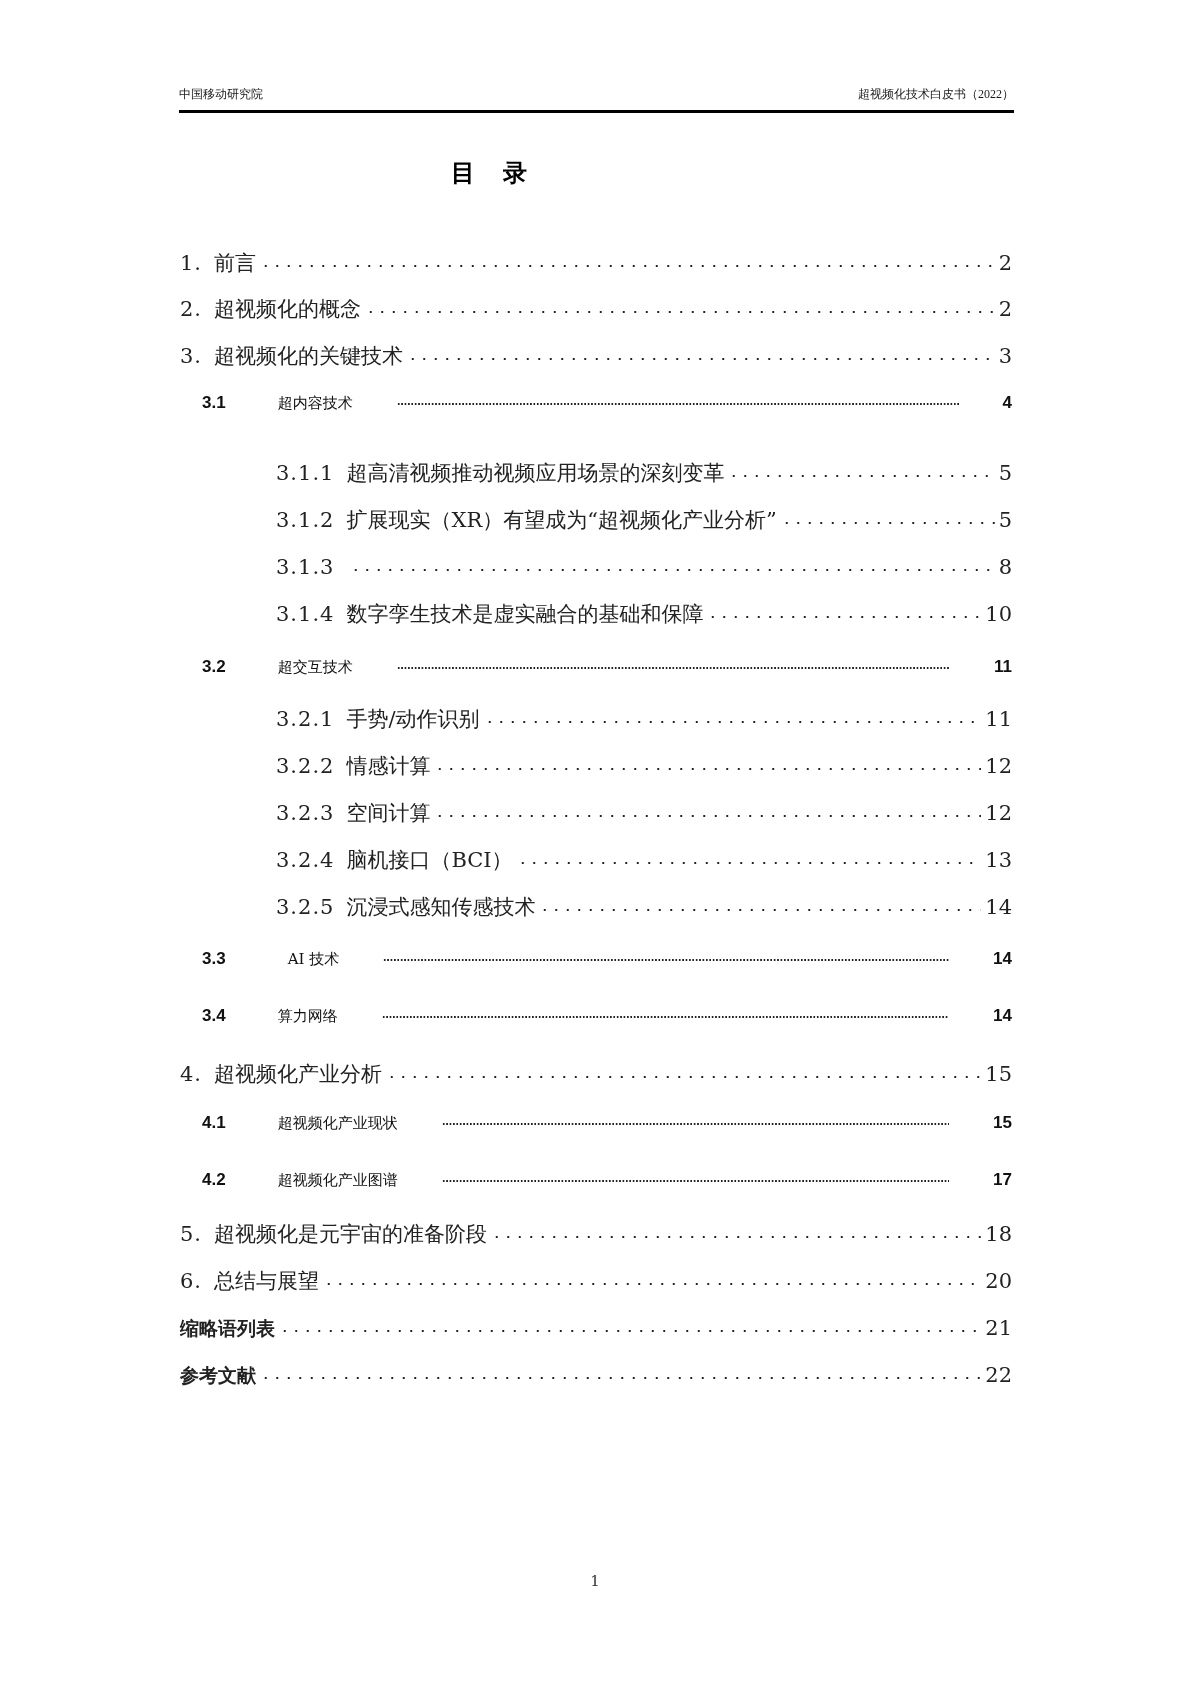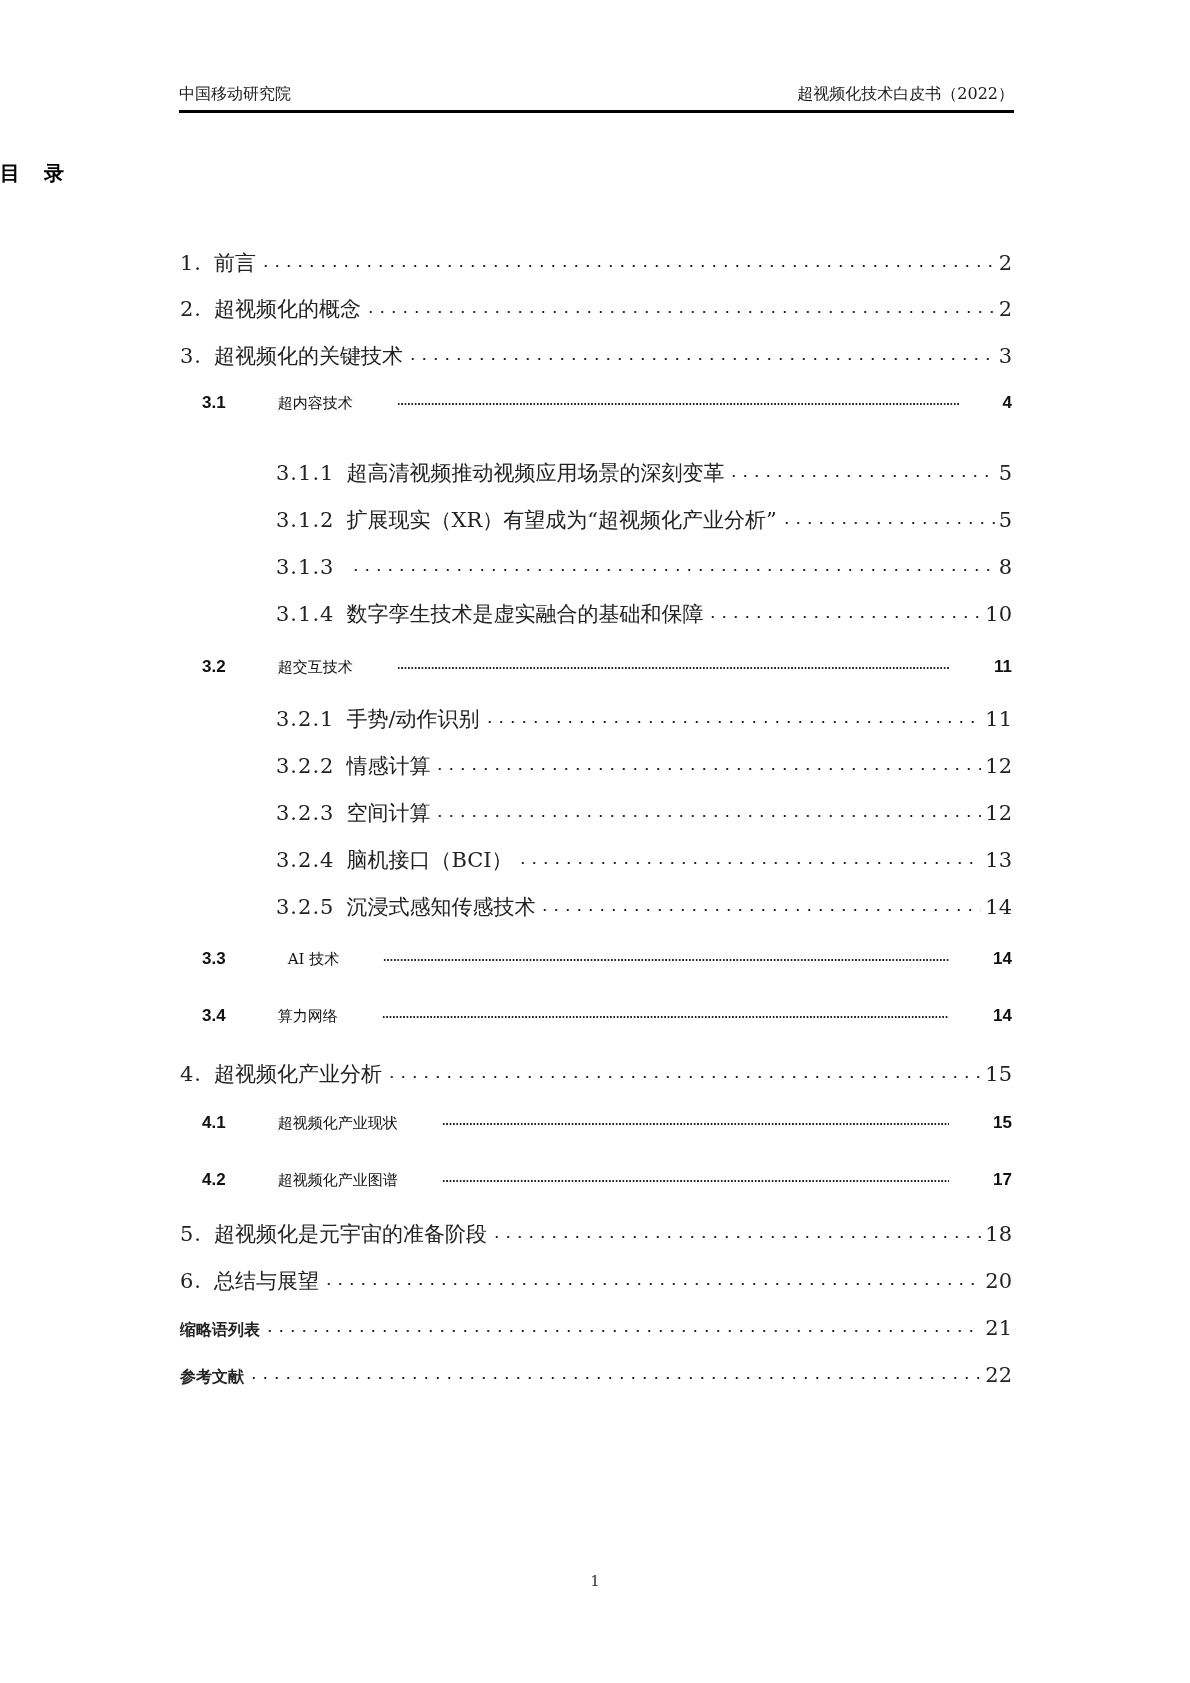--- a/index.html
+++ b/index.html
@@ -19,37 +19,37 @@
       position: absolute;
       left: 179px;
       top: 84px;
       width: 835px;
       height: 26px;
       border-bottom: 3px solid #000000;
     }
     .header-left, .header-right {
       position: absolute;
       top: 0;
-      font-size: 16px;
+      font-size: 12px;
       line-height: 20px;
       color: #1a1a1a;
       white-space: nowrap;
     }
     .header-left { left: 0; }
-    .header-right { right: 0; }
+    .header-right { right: 0; font-family: Liberation Serif, serif; }
 
     .title {
       position: absolute;
       left: 0;
       width: 980px;
       top: 156px;
-      text-align: left;
+      text-align: center;
       font-family: "DejaVu Sans", "Liberation Sans", sans-serif;
       font-weight: bold;
-      font-size: 20px;
+      font-size: 24px;
       letter-spacing: 2px;
       color: #000;
       line-height: 34px;
     }
 
     .toc {
       position: absolute;
       left: 0;
       top: 0;
       width: 1190px;
@@ -115,21 +115,21 @@
       background-size: 3.4px 4px;
       background-repeat: repeat-x;
       background-position: left 14px;
       height: 20px;
     }
 
     
     .lvl1.bold-sans .label {
       font-family: "DejaVu Sans", "Liberation Sans", sans-serif;
       font-weight: bold;
-      font-size: 16px;
+      font-size: 19px;
     }
 
     .footer-page {
       position: absolute;
       left: 0;
       width: 1190px;
       top: 1572px;
       text-align: center;
       font-size: 15px;
       color: #333;

